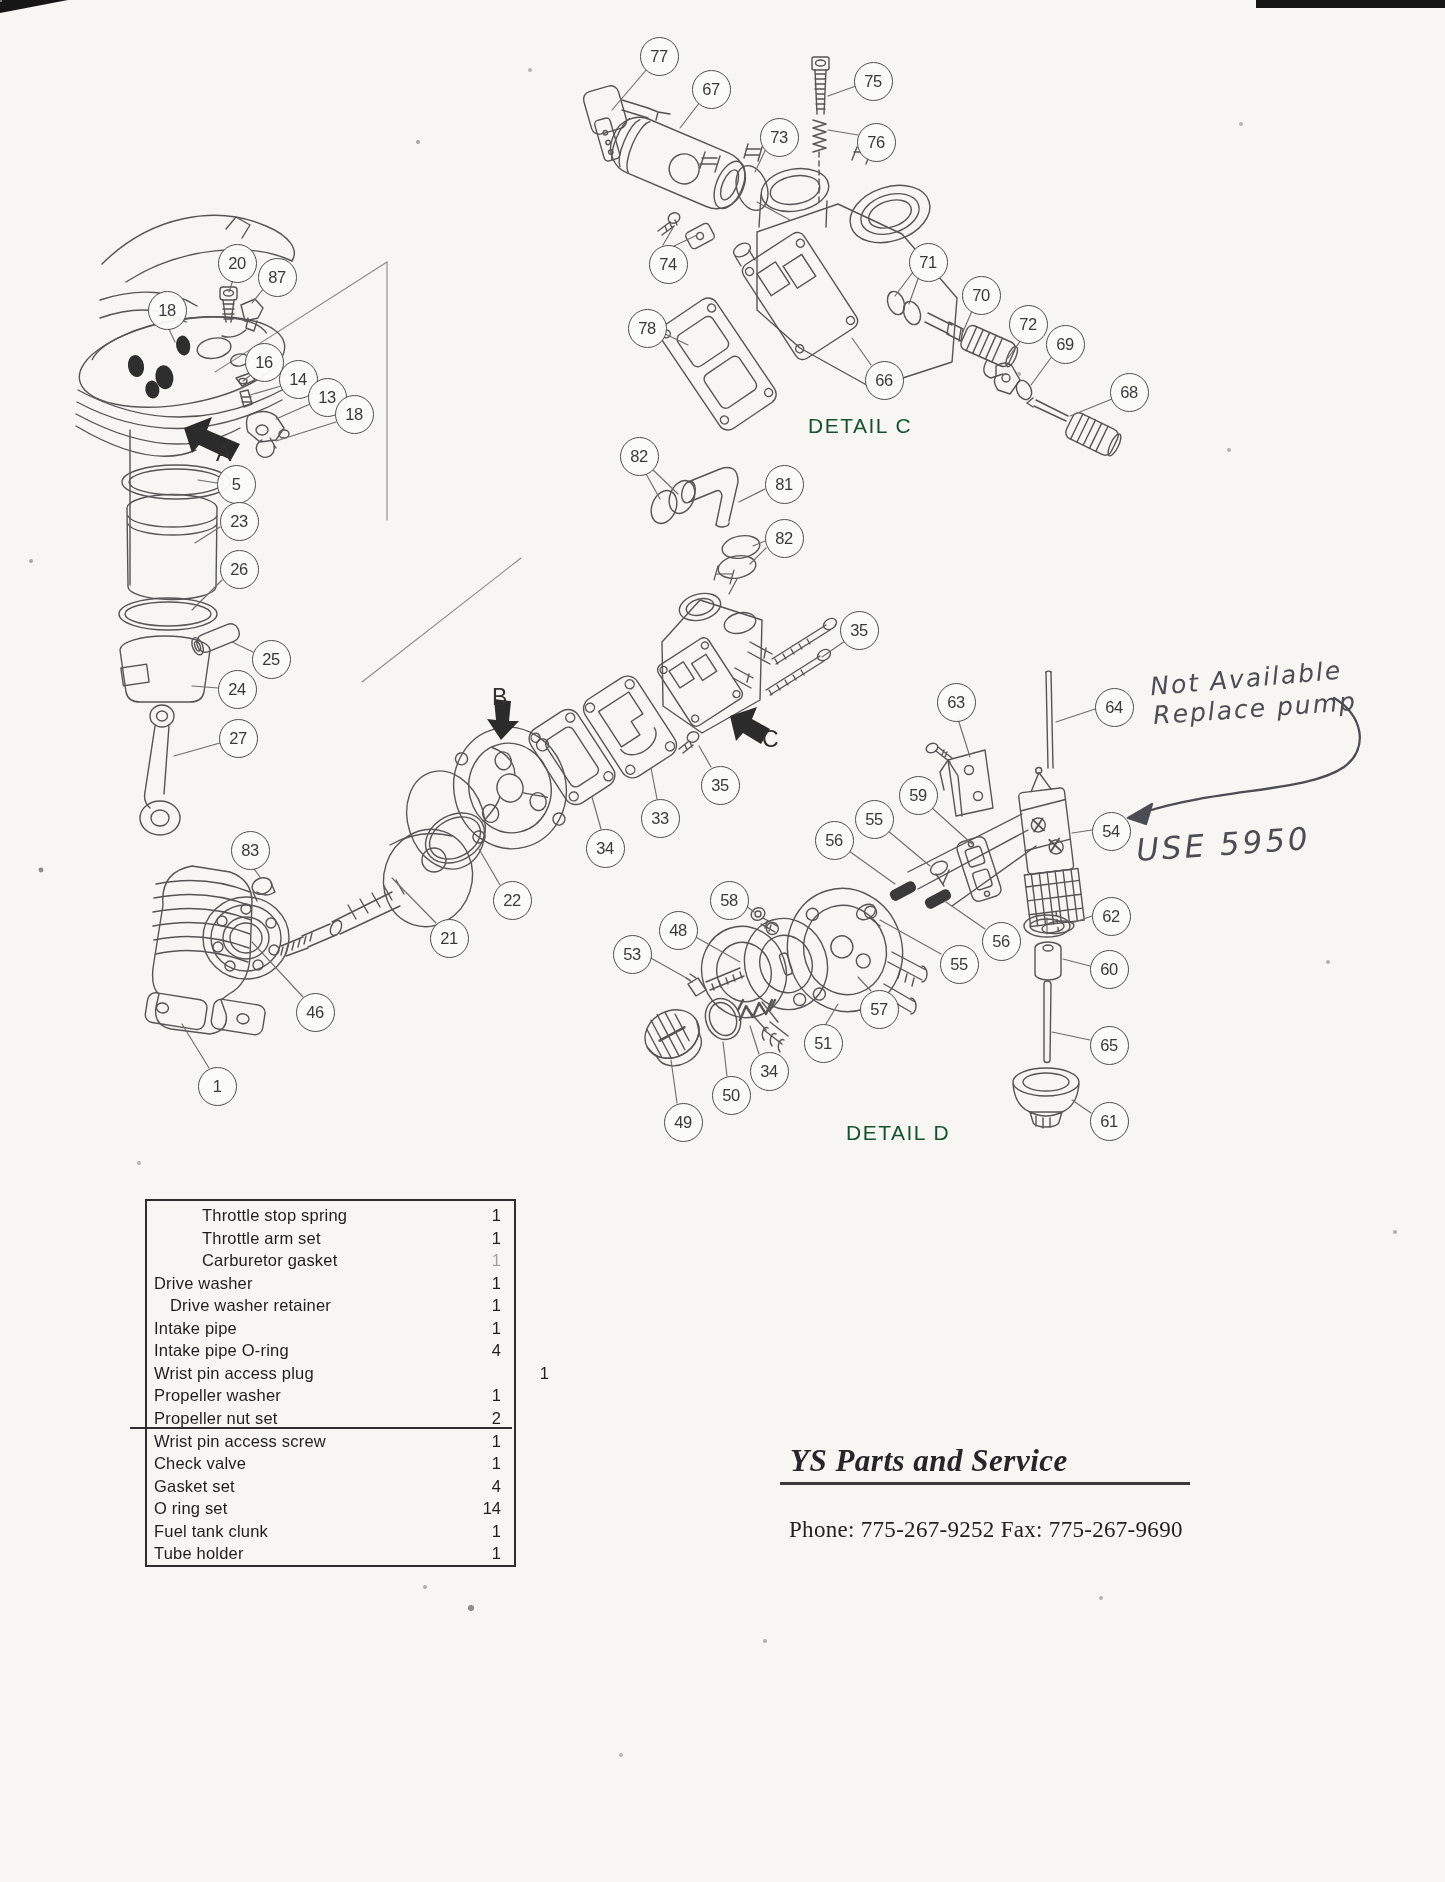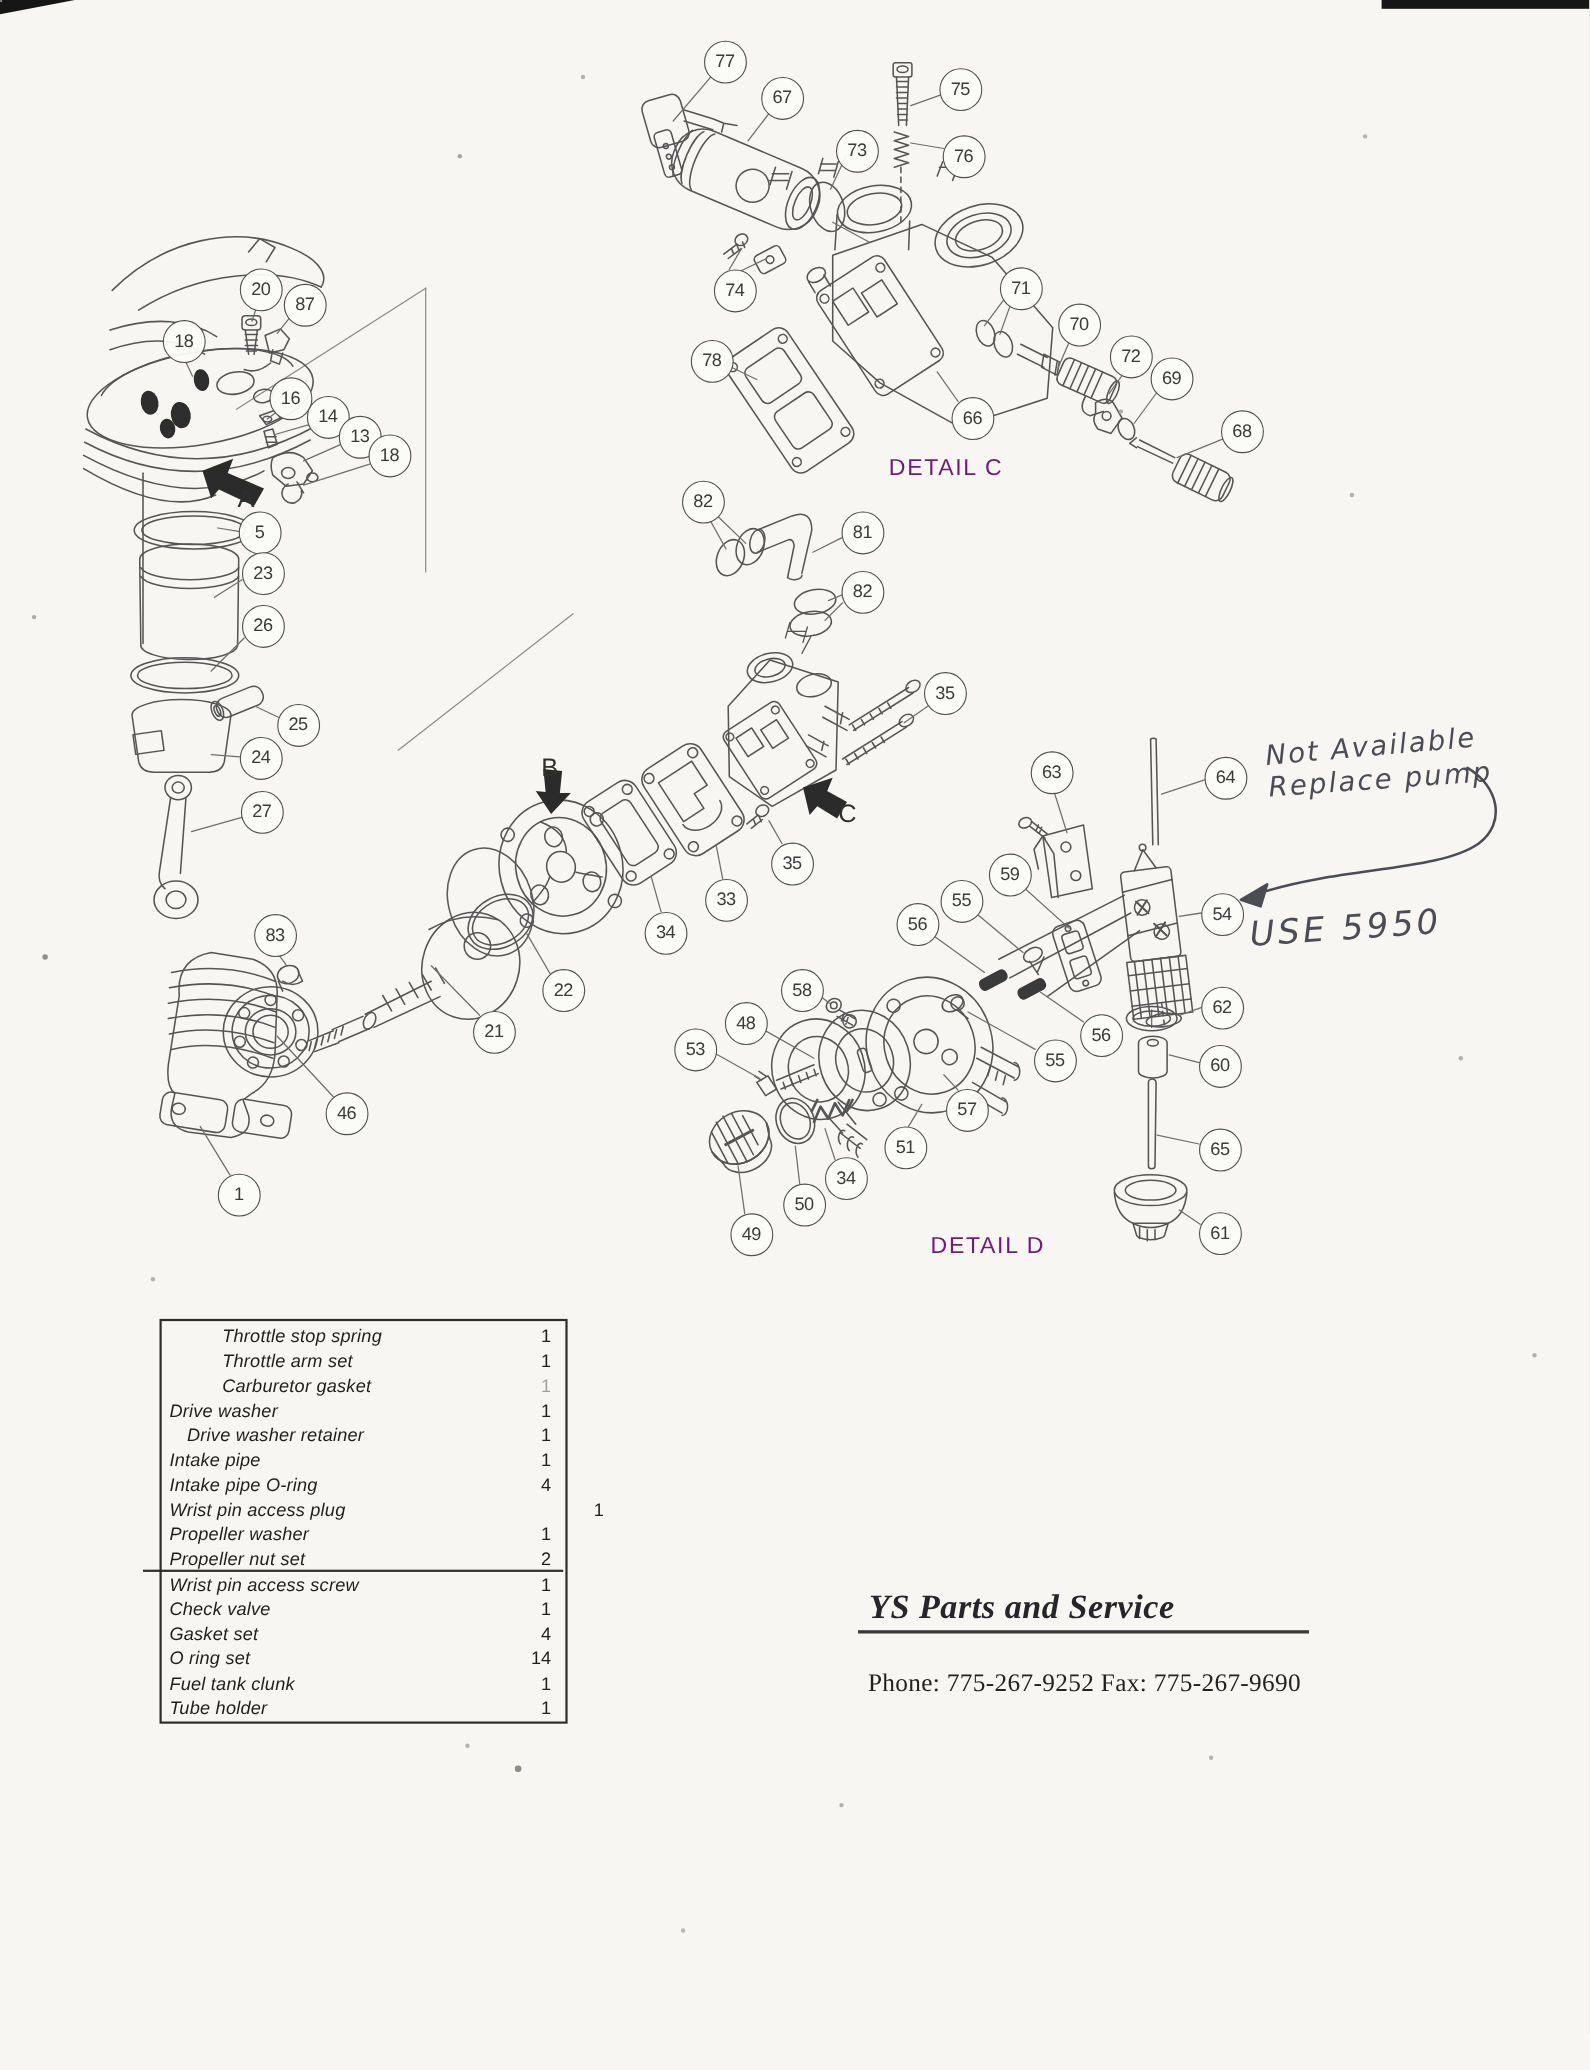--- a/index.html
+++ b/index.html
@@ -4,33 +4,33 @@
 <style>
   html,body{margin:0;padding:0;background:#e8e8e6;}
   #page{position:relative;width:1445px;height:1882px;background:#f7f6f2;overflow:hidden;
         font-family:"Liberation Sans",sans-serif;}
   
   .callout{position:absolute;width:37px;height:37px;margin:-18.5px 0 0 -18.5px;
            border:1.7px solid #4e4e4e;border-radius:50%;background:rgba(251,251,248,.95);
            display:flex;align-items:center;justify-content:center;
            font-size:16.5px;color:#3a3a3a;letter-spacing:-.5px;}
   
-  .detail-label{position:absolute;font-size:21px;color:#701a75;letter-spacing:1.5px;text-align:center;}
+  .detail-label{position:absolute;font-size:21px;color:#14532d;letter-spacing:1.5px;text-align:center;}
   .view-letter{position:absolute;font-size:23px;color:#2f2f2f;}
   
   .hand{position:absolute;font-family:"DejaVu Sans",sans-serif;font-style:italic;
         color:#4c4c55;white-space:nowrap;}
   #hand-line1{left:1150px;top:664px;font-size:25px;transform:rotate(-5deg);letter-spacing:2px;}
   #hand-line2{left:1153px;top:694px;font-size:25px;transform:rotate(-4deg);letter-spacing:2px;}
   #hand-use{left:1136px;top:826px;font-size:31px;transform:rotate(-4deg);letter-spacing:3px;}
   
   #parts-table{position:absolute;left:145px;top:1199px;width:367px;height:364px;
                border:2.4px solid #2d2d2d;background:transparent;}
   .prow{position:absolute;left:0;width:100%;height:22.7px;}
-  .prow .pname{position:absolute;top:2px;font-size:16.5px;color:#1e1e1e;letter-spacing:.2px;font-style:italic;}
+  .prow .pname{position:absolute;top:2px;font-size:16.5px;color:#1e1e1e;letter-spacing:.2px;}
   .prow .pqty{position:absolute;top:2px;right:13px;width:34px;text-align:right;
               font-size:16.5px;color:#1e1e1e;}
   #table-divider{position:absolute;left:130px;top:1427px;width:382px;height:2.2px;background:#2d2d2d;}
   
   #vendor-name{position:absolute;left:790px;top:1443px;font-family:"Liberation Serif",serif;
                font-style:italic;font-weight:600;font-size:31px;color:#26262a;letter-spacing:.5px;}
   #vendor-rule{position:absolute;left:780px;top:1482px;width:410px;height:2.6px;background:#3a3a3a;}
   #vendor-address{position:absolute;left:791px;top:1488px;font-family:"Liberation Serif",serif;
                   font-size:23.5px;color:#222;letter-spacing:.6px;}
   #vendor-phone{position:absolute;left:789px;top:1517px;font-family:"Liberation Serif",serif;

